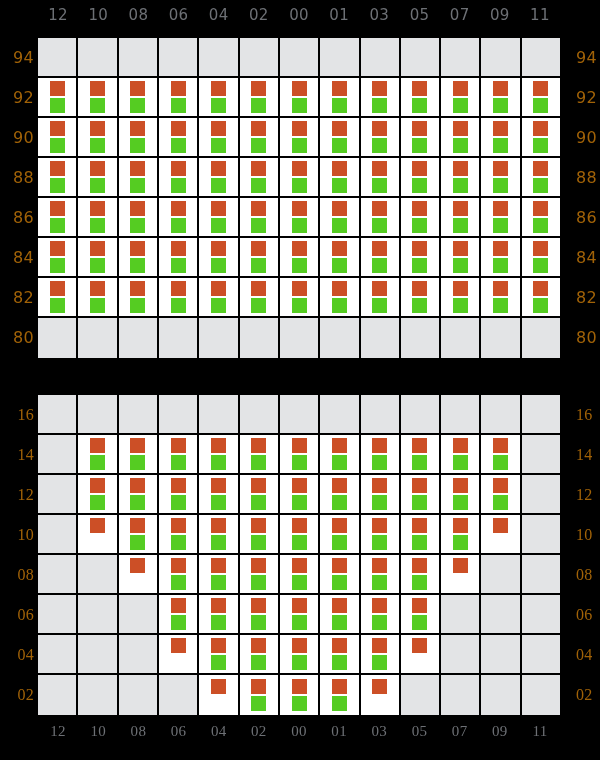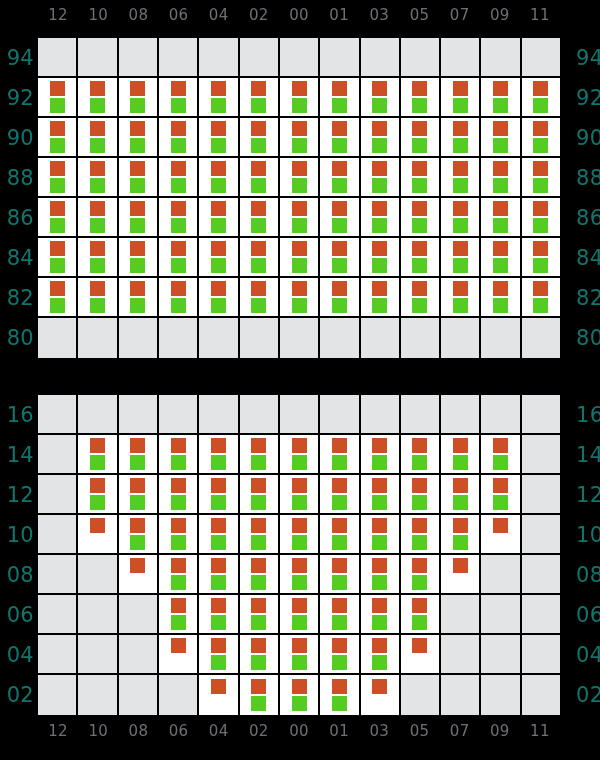--- a/index.html
+++ b/index.html
@@ -7,39 +7,39 @@
     width: 600px; height: 760px;
     background: #000000;
     font-family: "DejaVu Sans", sans-serif;
     overflow: hidden;
   }
   .page { position: relative; width: 600px; height: 760px; background: #000; }
 
   
   .panel { position: absolute; left: 0; width: 580px; }
   .panel-top    { top: 0;   height: 380px; }
-  .panel-bottom { top: 380px; height: 380px; }
+  .panel-bottom { top: 380px; height: 380px; font-family: Liberation Serif, serif; }
 
   .axis-row {
     position: absolute; left: 38px; width: 522px;
     display: flex; height: 30px;
   }
   .axis-row .tick {
     flex: 1 1 0; text-align: center;
     font-size: 15px; color: #6d7075;
     line-height: 30px; letter-spacing: 0.3px;
   }
 
   .grid-wrap { position: absolute; left: 38px; width: 522px; }
 
   .grid-row { display: flex; width: 100%; height: 40px; }
 
   .ylabel {
     position: absolute; width: 34px; text-align: right;
-    font-size: 21px; color: #0f766e; line-height: 40px;
+    font-size: 16px; color: #a16207; line-height: 40px;
     letter-spacing: 0.3px;
   }
   .ylabel-left  { left: -38px; }
   .ylabel-right { left: 526px; text-align: left; padding-left: 12px; width: 46px; }
 
   .cell {
     flex: 1 1 0;
     background: #e3e4e6;
     border-right: 2px solid #000;
     border-bottom: 2px solid #000;

